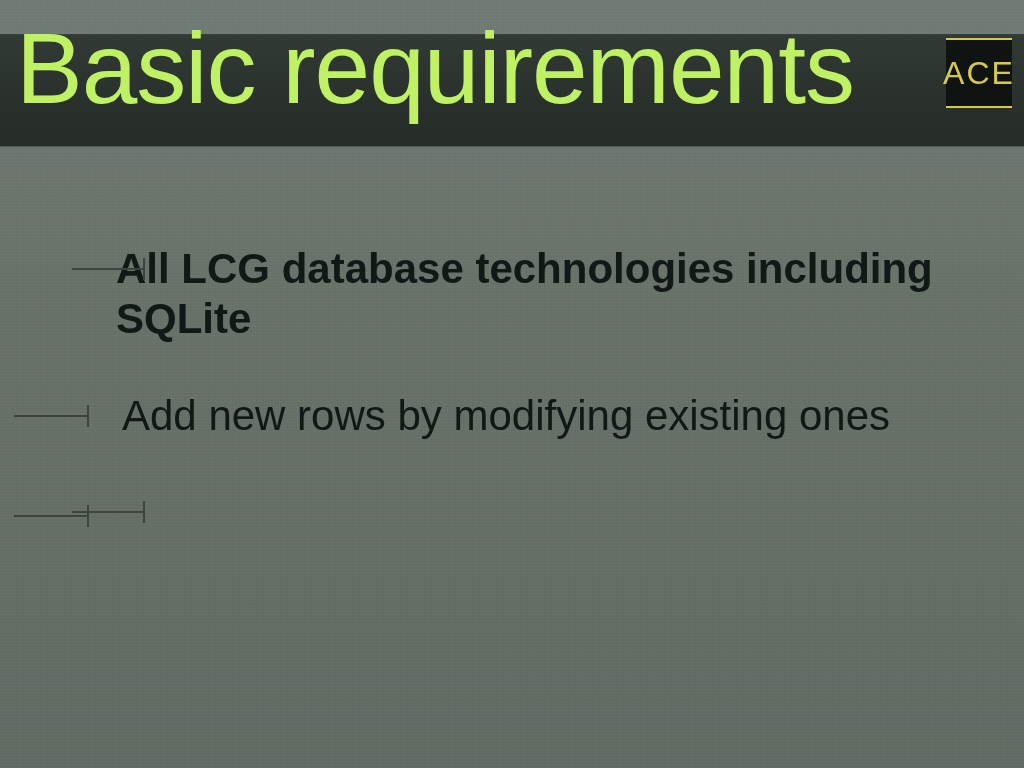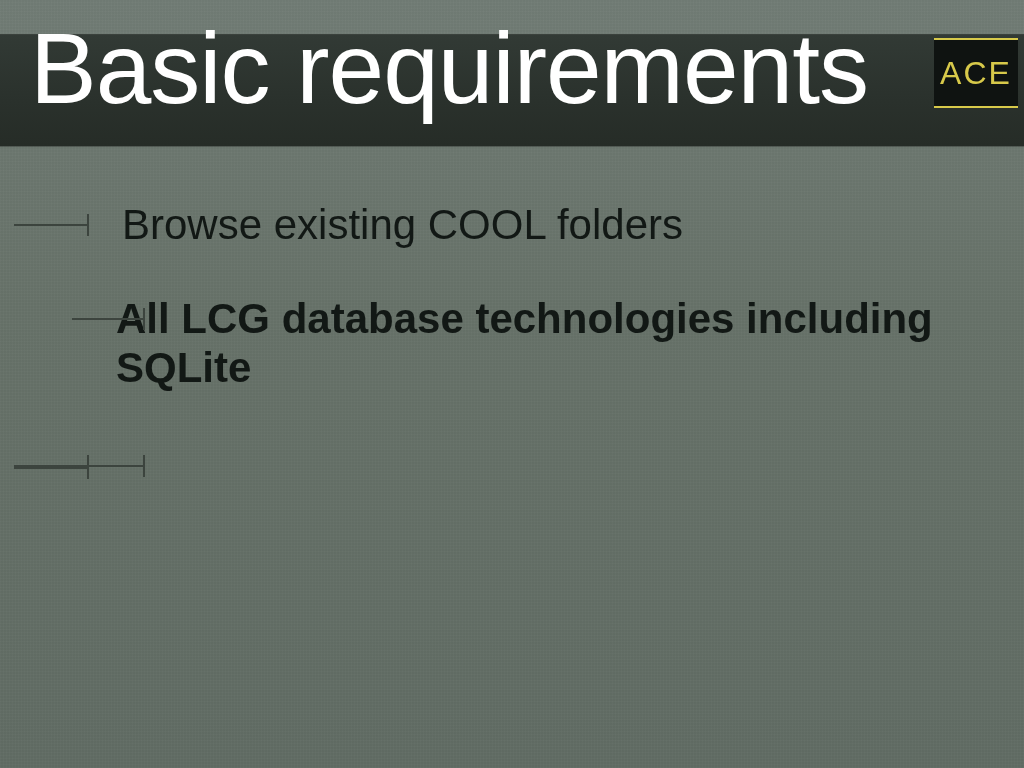--- a/index.html
+++ b/index.html
@@ -21,34 +21,34 @@
     left: 0;
     width: 100%;
     height: 112px;
     background: linear-gradient(180deg, #323a35 0%, #2a312c 60%, #262c27 100%);
     box-shadow: inset 0 1px 0 rgba(255,255,255,0.04), 0 1px 0 rgba(0,0,0,0.25);
   }
 
   .slide-title {
     position: absolute;
     top: 18px;
-    left: 30px;
+    left: 16px;
     font-size: 100px;
     font-weight: 400;
-    color: #ffffff;
+    color: #bef264;
     letter-spacing: -1px;
     line-height: 1;
     white-space: nowrap;
   }
 
   .badge {
     position: absolute;
     top: 38px;
-    right: 6px;
-    width: 84px;
+    right: 12px;
+    width: 66px;
     height: 70px;
     background: #0f1311;
     border-top: 2px solid #d7c94a;
     border-bottom: 2px solid #d7c94a;
     display: flex;
     align-items: center;
     justify-content: center;
   }
   .badge span {
     color: #d7c94a;
@@ -120,32 +120,29 @@
 <div class="title-band"></div>
 
 <h1 class="slide-title">Basic requirements</h1>
 
 <div class="badge">
   <span>ACE</span>
 </div>
 
 <div class="content">
 
-  <div class="item lvl1 row1">
-    <span class="tick"></span>
-    <span>Browse existing COOL folders</span>
-  </div>
 
   <div class="item lvl2 row2">
     <span class="tick"></span>
     <span>All LCG database technologies including SQLite</span>
   </div>
 
   <div class="item lvl1 row3">
     <span class="tick"></span>
+    <span>Add new rows by modifying existing ones</span>
   </div>
 
   <div class="item lvl2 row4">
     <span class="tick"></span>
   </div>
 
   <div class="item lvl1 row5">
     <span class="tick"></span>
   </div>
 

